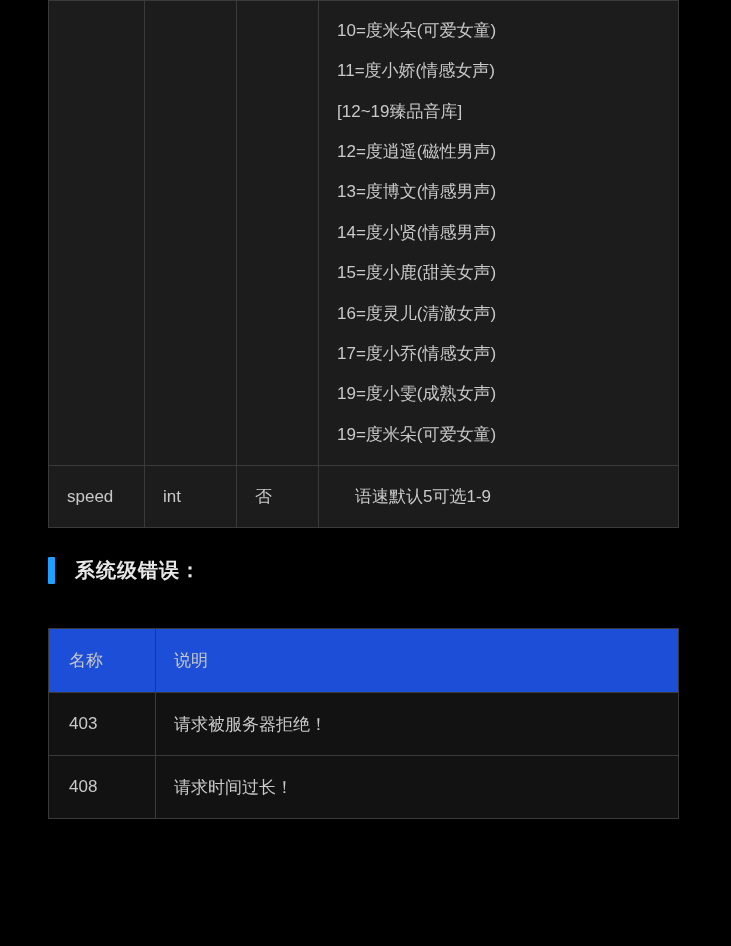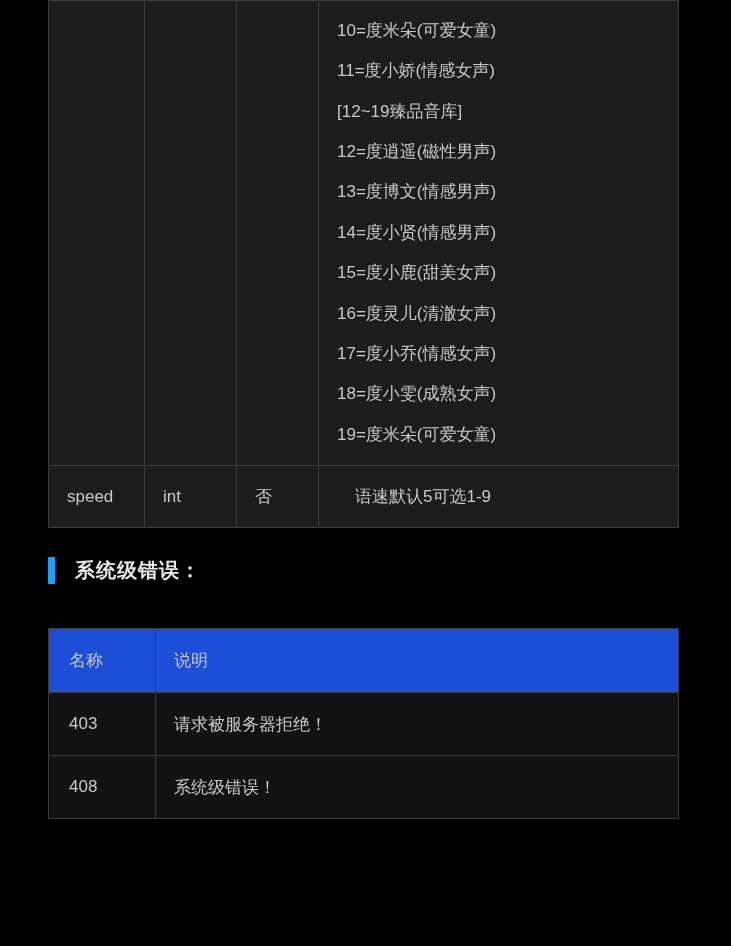--- a/index.html
+++ b/index.html
@@ -156,21 +156,21 @@
           <ul class="voice-list">
             <li>10=度米朵(可爱女童)</li>
             <li>11=度小娇(情感女声)</li>
             <li>[12~19臻品音库]</li>
             <li>12=度逍遥(磁性男声)</li>
             <li>13=度博文(情感男声)</li>
             <li>14=度小贤(情感男声)</li>
             <li>15=度小鹿(甜美女声)</li>
             <li>16=度灵儿(清澈女声)</li>
             <li>17=度小乔(情感女声)</li>
-            <li>18=度小雯(成熟女声)</li>
+            <li>19=度小雯(成熟女声)</li>
             <li>19=度米朵(可爱女童)</li>
           </ul>
         </td>
       </tr>
       <tr class="row-speed">
         <td>speed</td>
         <td>int</td>
         <td>否</td>
         <td class="cell-desc">语速默认5可选1-9</td>
       </tr>
@@ -193,18 +193,18 @@
         <th class="col-desc">说明</th>
       </tr>
     </thead>
     <tbody>
       <tr>
         <td class="col-name">403</td>
         <td class="col-desc">请求被服务器拒绝！</td>
       </tr>
       <tr>
         <td class="col-name">408</td>
-        <td class="col-desc">系统级错误！</td>
+        <td class="col-desc">请求时间过长！</td>
       </tr>
     </tbody>
   </table>
 
 </div>
 
 </body></html>

